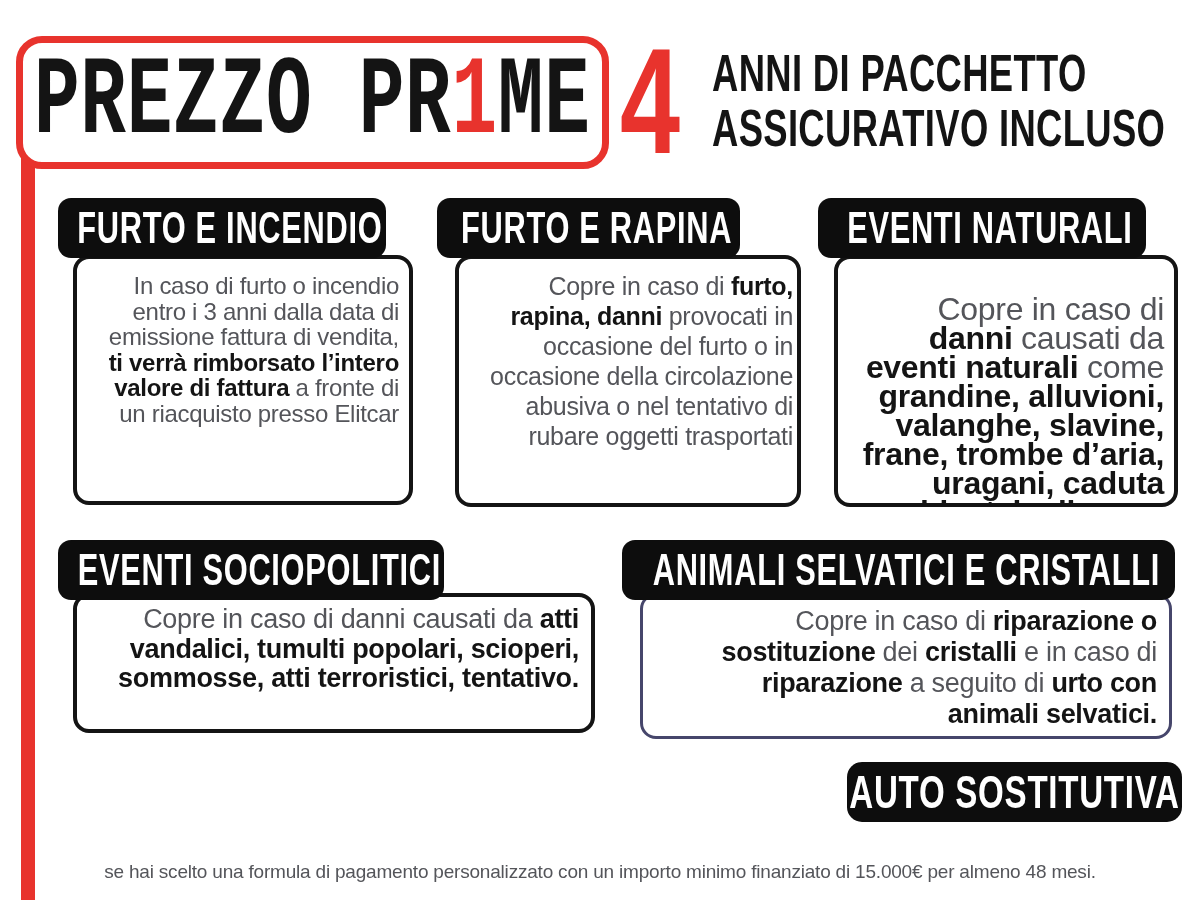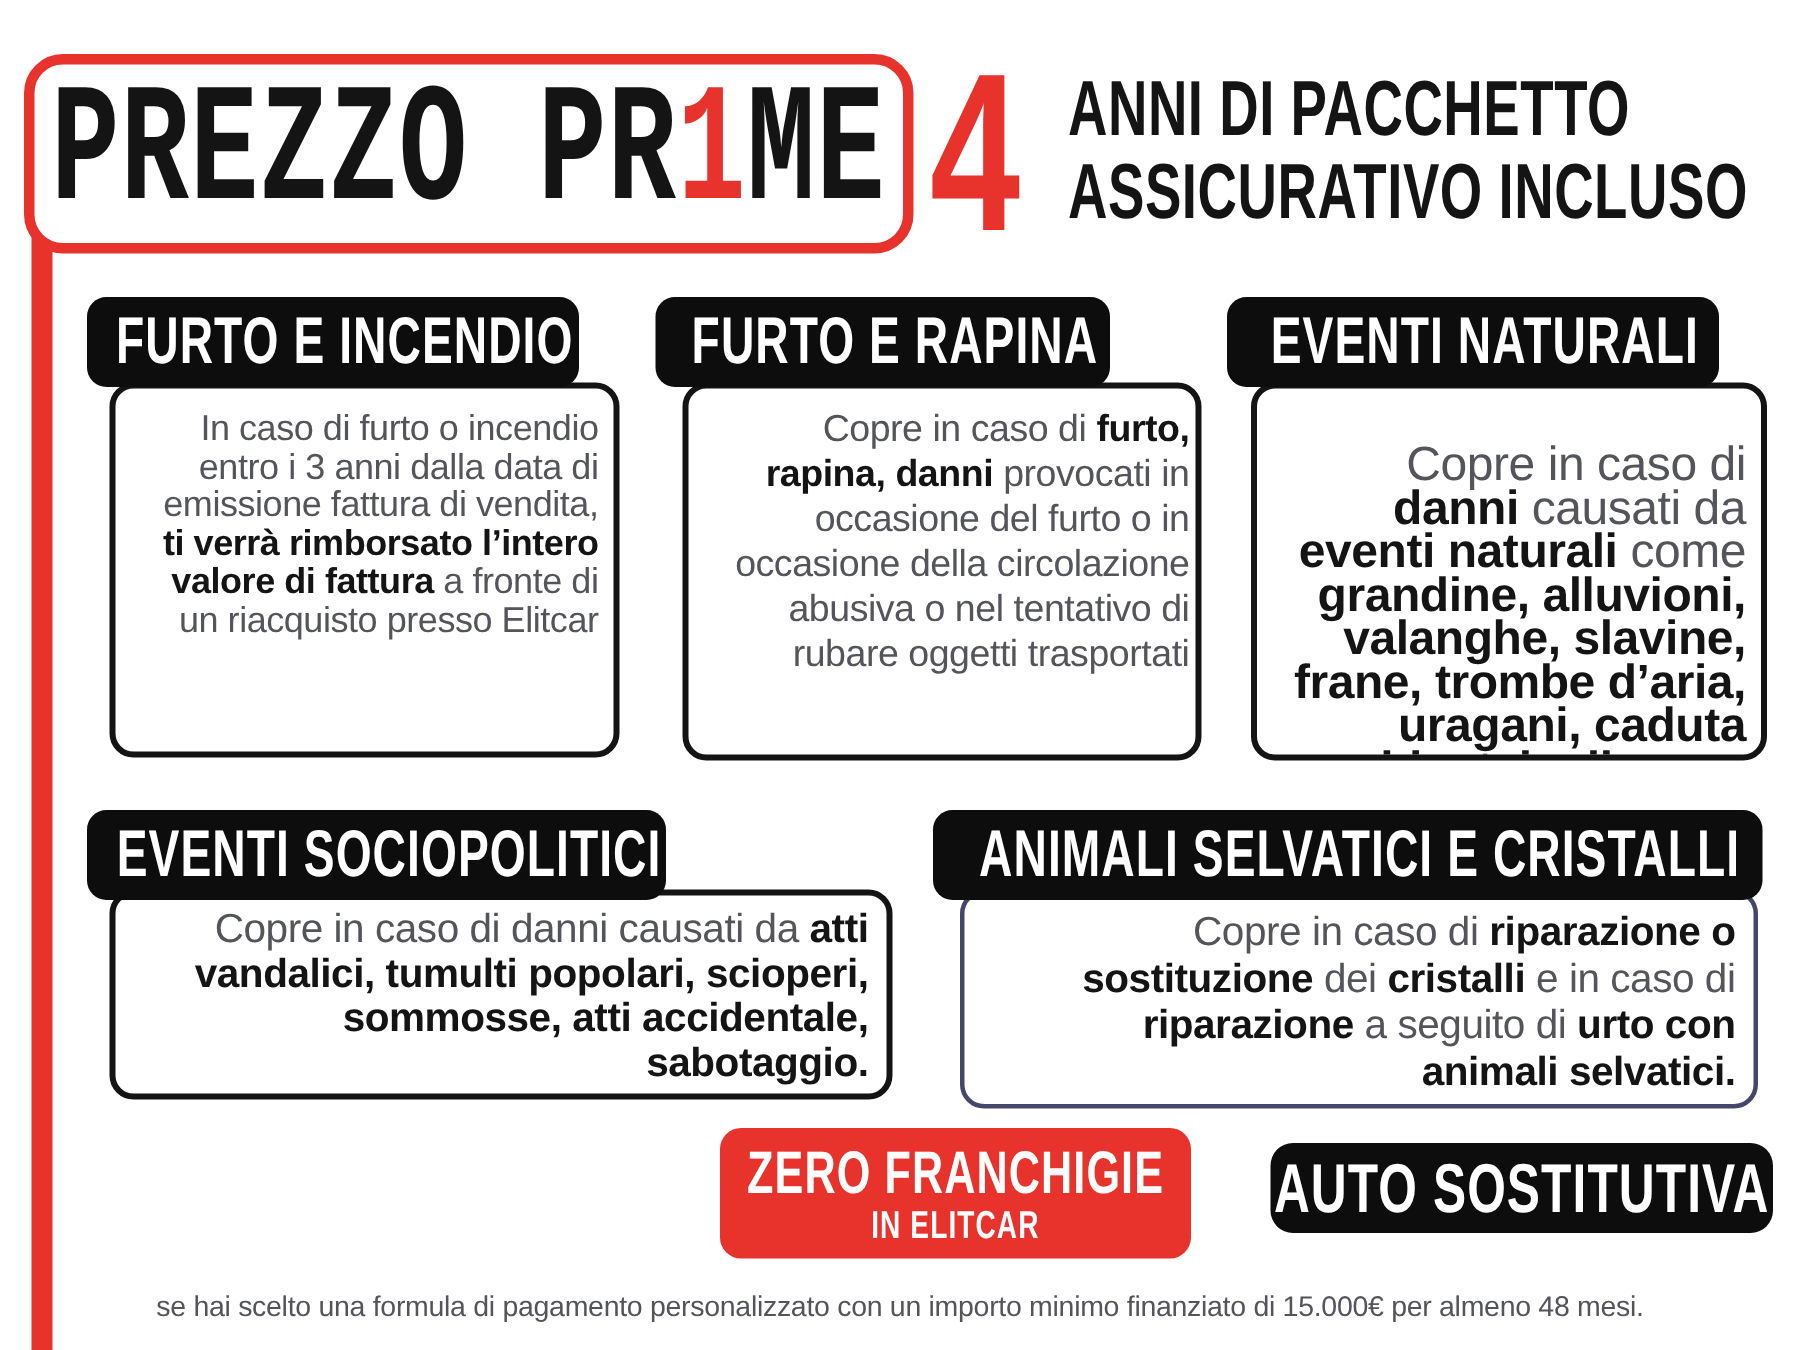--- a/index.html
+++ b/index.html
@@ -137,39 +137,35 @@
     <div class="cbox">
       <p class="body"><span class="seg-normal">Copre in caso di </span><span class="seg-bold">danni</span><span class="seg-normal"> causati da </span><span class="seg-bold">eventi naturali</span><span class="seg-normal"> come </span><span class="seg-bold">grandine, alluvioni, valanghe, slavine, frane, trombe d’aria, uragani, caduta accidentale di neve.</span></p>
     </div>
     <div class="badge">
       <span class="cond">EVENTI NATURALI</span>
     </div>
   </div>
 
   <div class="card card4">
     <div class="cbox">
-      <p class="body"><span class="seg-normal">Copre in caso di danni causati da </span><span class="seg-bold">atti vandalici, tumulti popolari, scioperi, sommosse, atti accidentale, sabotaggio.</span></p>
+      <p class="body"><span class="seg-normal">Copre in caso di danni causati da </span><span class="seg-bold">atti vandalici, tumulti popolari, scioperi, sommosse, atti terroristici, tentativo.</span></p>
     </div>
     <div class="badge">
       <span class="cond">EVENTI SOCIOPOLITICI</span>
     </div>
   </div>
 
   <div class="card card5">
     <div class="cbox">
       <p class="body"><span class="seg-normal">Copre in caso di </span><span class="seg-bold">riparazione o sostituzione</span><span class="seg-normal"> dei </span><span class="seg-bold">cristalli</span><span class="seg-normal"> e in caso di </span><span class="seg-bold">riparazione</span><span class="seg-normal"> a seguito di </span><span class="seg-bold">urto con animali selvatici.</span></p>
     </div>
     <div class="badge">
       <span class="cond">ANIMALI SELVATICI E CRISTALLI</span>
     </div>
   </div>
 
-  <div class="bbadge b-zero">
-    <span class="cond line1">ZERO FRANCHIGIE</span>
-    <span class="cond line2">IN ELITCAR</span>
-  </div>
   <div class="bbadge b-auto">
     <span class="cond">AUTO SOSTITUTIVA</span>
   </div>
 
   <div class="footnote">se hai scelto una formula di pagamento personalizzato con un importo minimo finanziato di 15.000€ per almeno 48 mesi.</div>
 
 </div>
 
 </body></html>

